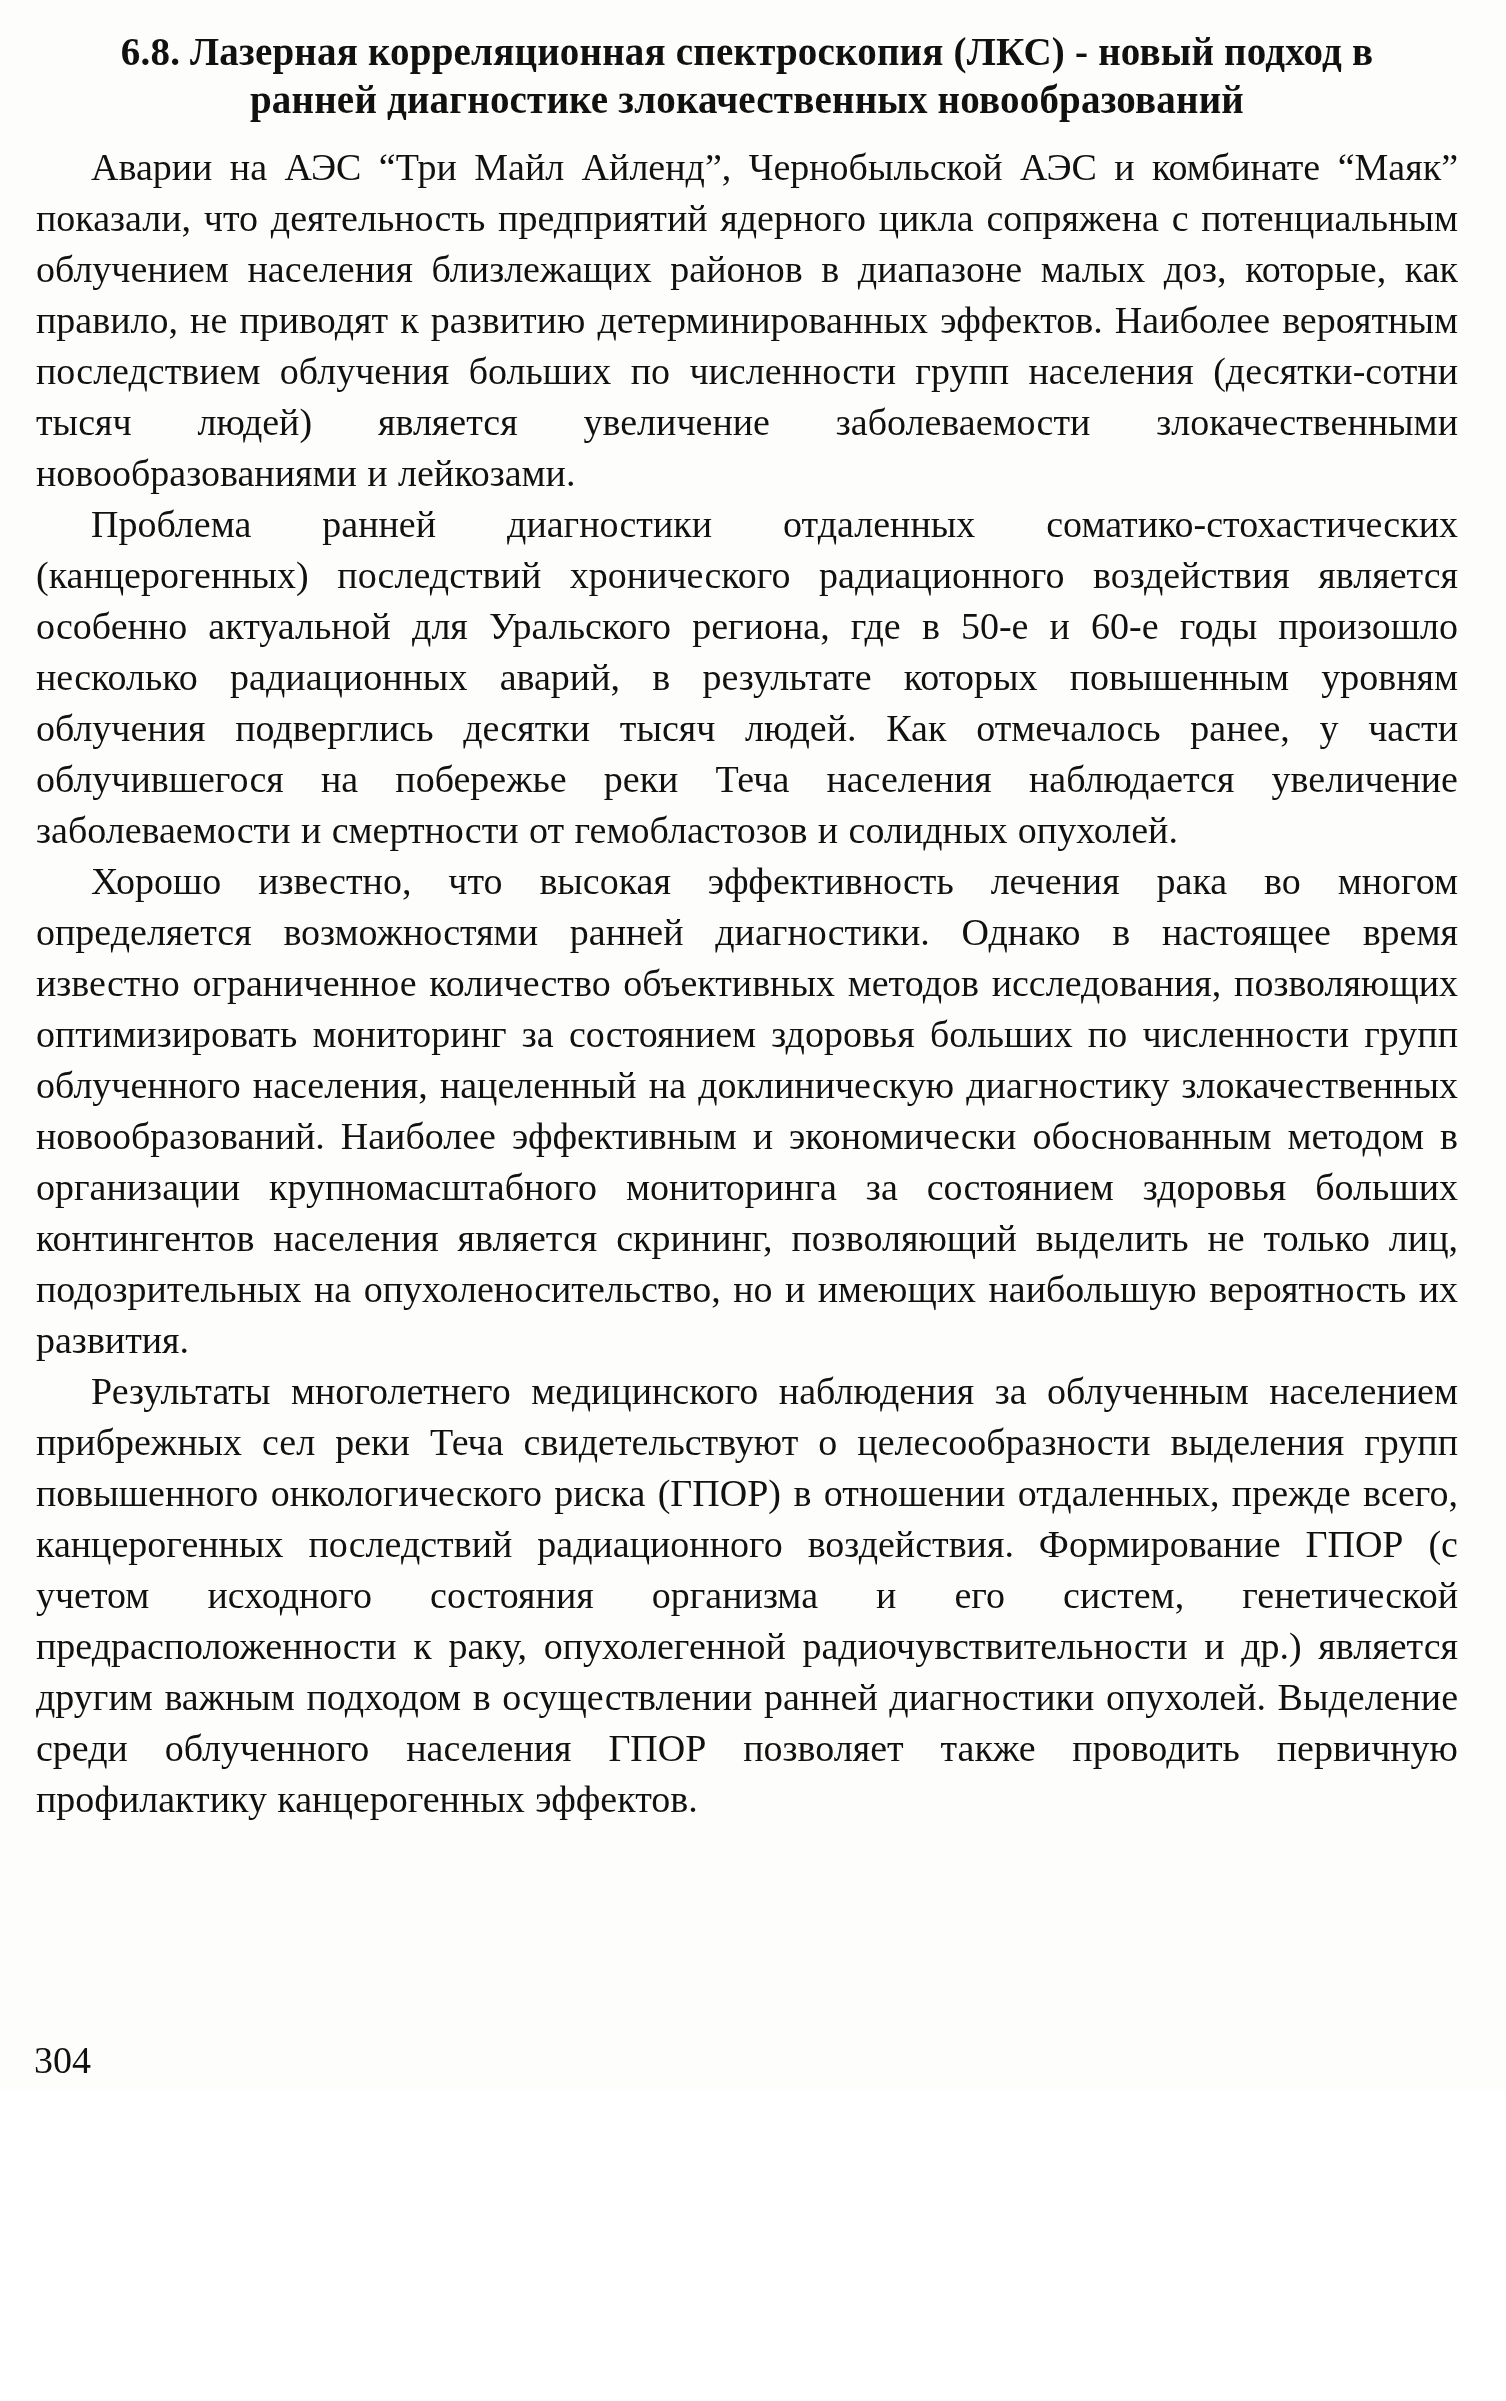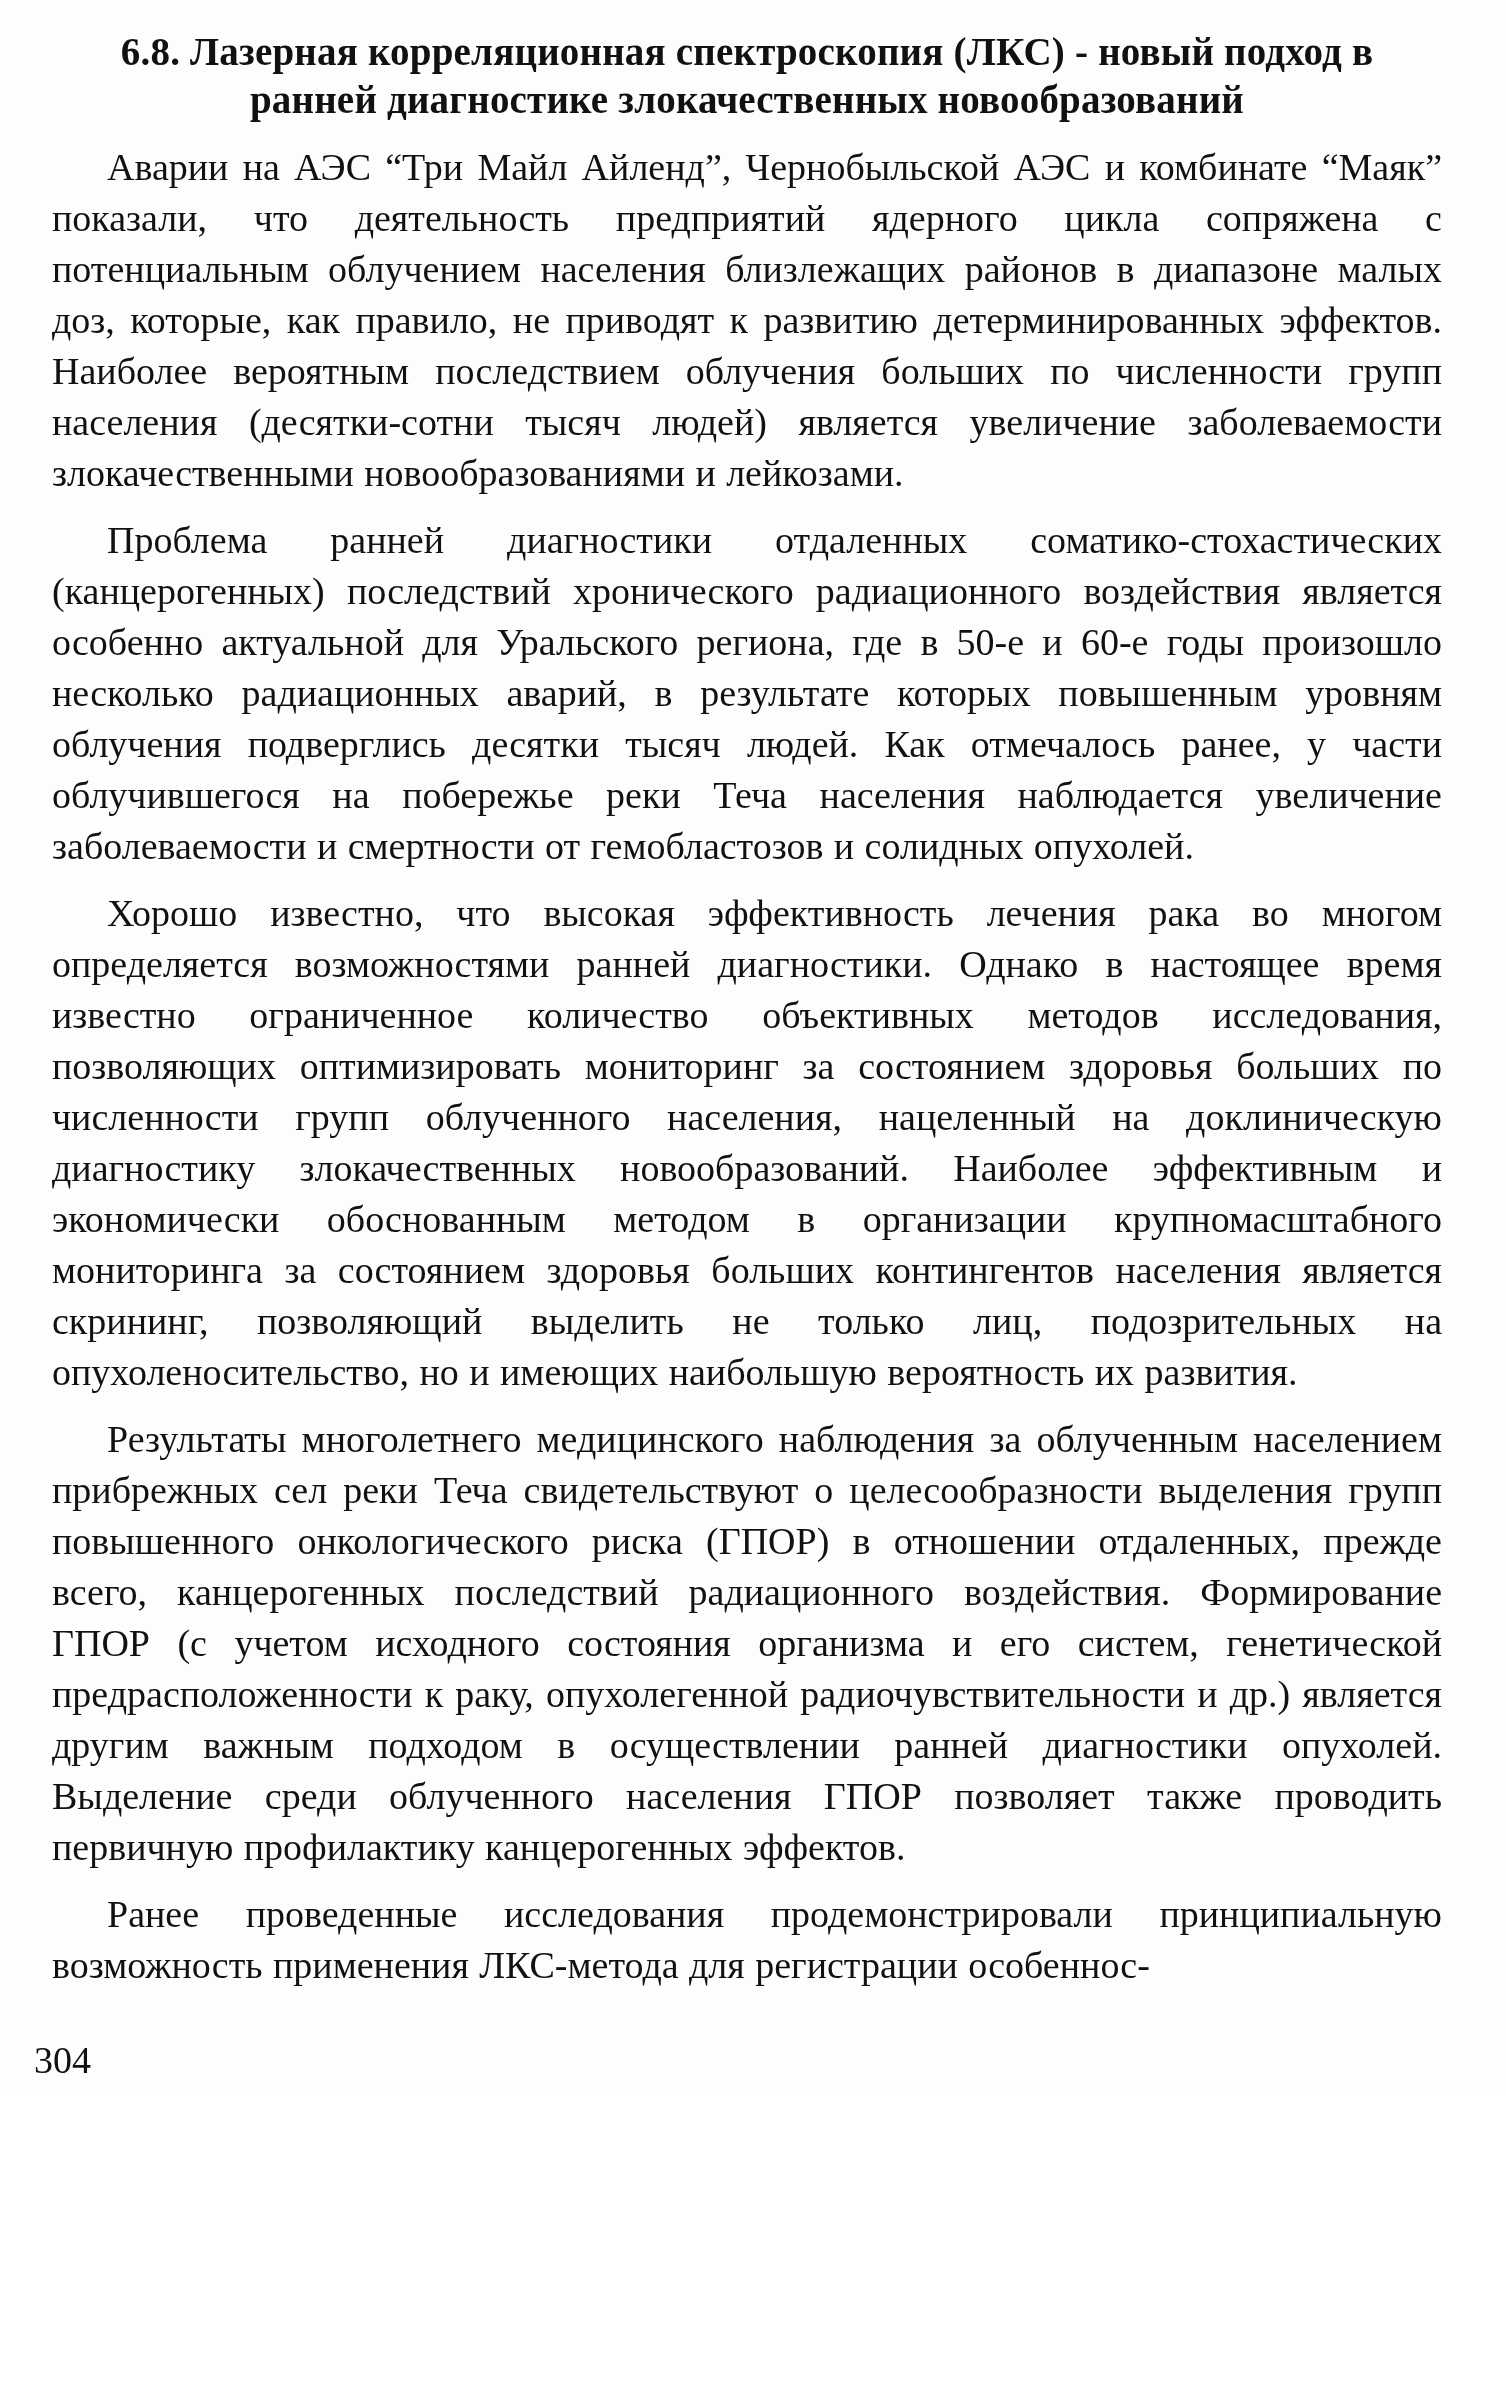--- a/index.html
+++ b/index.html
@@ -26,21 +26,21 @@
     text-align: center;
     line-height: 1.22;
     margin: 3.8px 66px 19px 66px;
     letter-spacing: 0.2px;
   }
   .body-text p {
     font-size: 38px;
     line-height: 51px;
     text-align: justify;
     text-indent: 55px;
-    margin: 16px;
+    margin: 0;
     hyphens: auto;
     -webkit-hyphens: auto;
     word-spacing: 0.9px;
   }
   .page-number {
     position: absolute;
     left: 34px;
     bottom: 10px;
     font-size: 38px;
     line-height: 1;
@@ -50,18 +50,17 @@
 <body>
 
 <div class="page">
   <div class="content">
     <div class="heading">6.8. Лазерная корреляционная спектроскопия (ЛКС) - новый подход в ранней диагностике злокачественных новообразований</div>
     <div class="body-text">
       <p>Аварии на АЭС “Три Майл Айленд”, Чернобыльской АЭС и комбинате “Маяк” показали, что деятельность предприятий ядерного цикла сопряжена с потенциальным облучением населения близлежащих районов в диапазоне малых доз, которые, как правило, не приводят к развитию детерминированных эффектов. Наиболее вероятным последствием облучения больших по численности групп населения (десятки-сотни тысяч людей) является увеличение заболеваемости злокачественными новообразованиями и лейкозами.</p>
       <p>Проблема ранней диагностики отдаленных соматико-стохастических (канцерогенных) последствий хронического радиационного воздействия является особенно актуальной для Уральского региона, где в 50-е и 60-е годы произошло несколько радиационных аварий, в результате которых повышенным уровням облучения подверглись десятки тысяч людей. Как отмечалось ранее, у части облучившегося на побережье реки Теча населения наблюдается увеличение заболеваемости и смертности от гемобластозов и солидных опухолей.</p>
       <p>Хорошо известно, что высокая эффективность лечения рака во многом определяется возможностями ранней диагностики. Однако в настоящее время известно ограниченное количество объективных методов исследования, позволяющих оптимизировать мониторинг за состоянием здоровья больших по численности групп облученного населения, нацеленный на доклиническую диагностику злокачественных новообразований. Наиболее эффективным и экономически обоснованным методом в организации крупномасштабного мониторинга за состоянием здоровья больших контингентов населения является скрининг, позволяющий выделить не только лиц, подозрительных на опухоленосительство, но и имеющих наибольшую вероятность их развития.</p>
       <p>Результаты многолетнего медицинского наблюдения за облученным населением прибрежных сел реки Теча свидетельствуют о целесообразности выделения групп повышенного онкологического риска (ГПОР) в отношении отдаленных, прежде всего, канцерогенных последствий радиационного воздействия. Формирование ГПОР (с учетом исходного состояния организма и его систем, генетической предрасположенности к раку, опухолегенной радиочувствительности и др.) является другим важным подходом в осуществлении ранней диагностики опухолей. Выделение среди облученного населения ГПОР позволяет также проводить первичную профилактику канцерогенных эффектов.</p>
-      <p>Ранее проведенные исследования продемонстрировали принципиальную возможность применения ЛКС-метода для регистрации особеннос-</p>
     </div>
   </div>
   <div class="page-number">304</div>
 </div>
 
 
 </body></html>

